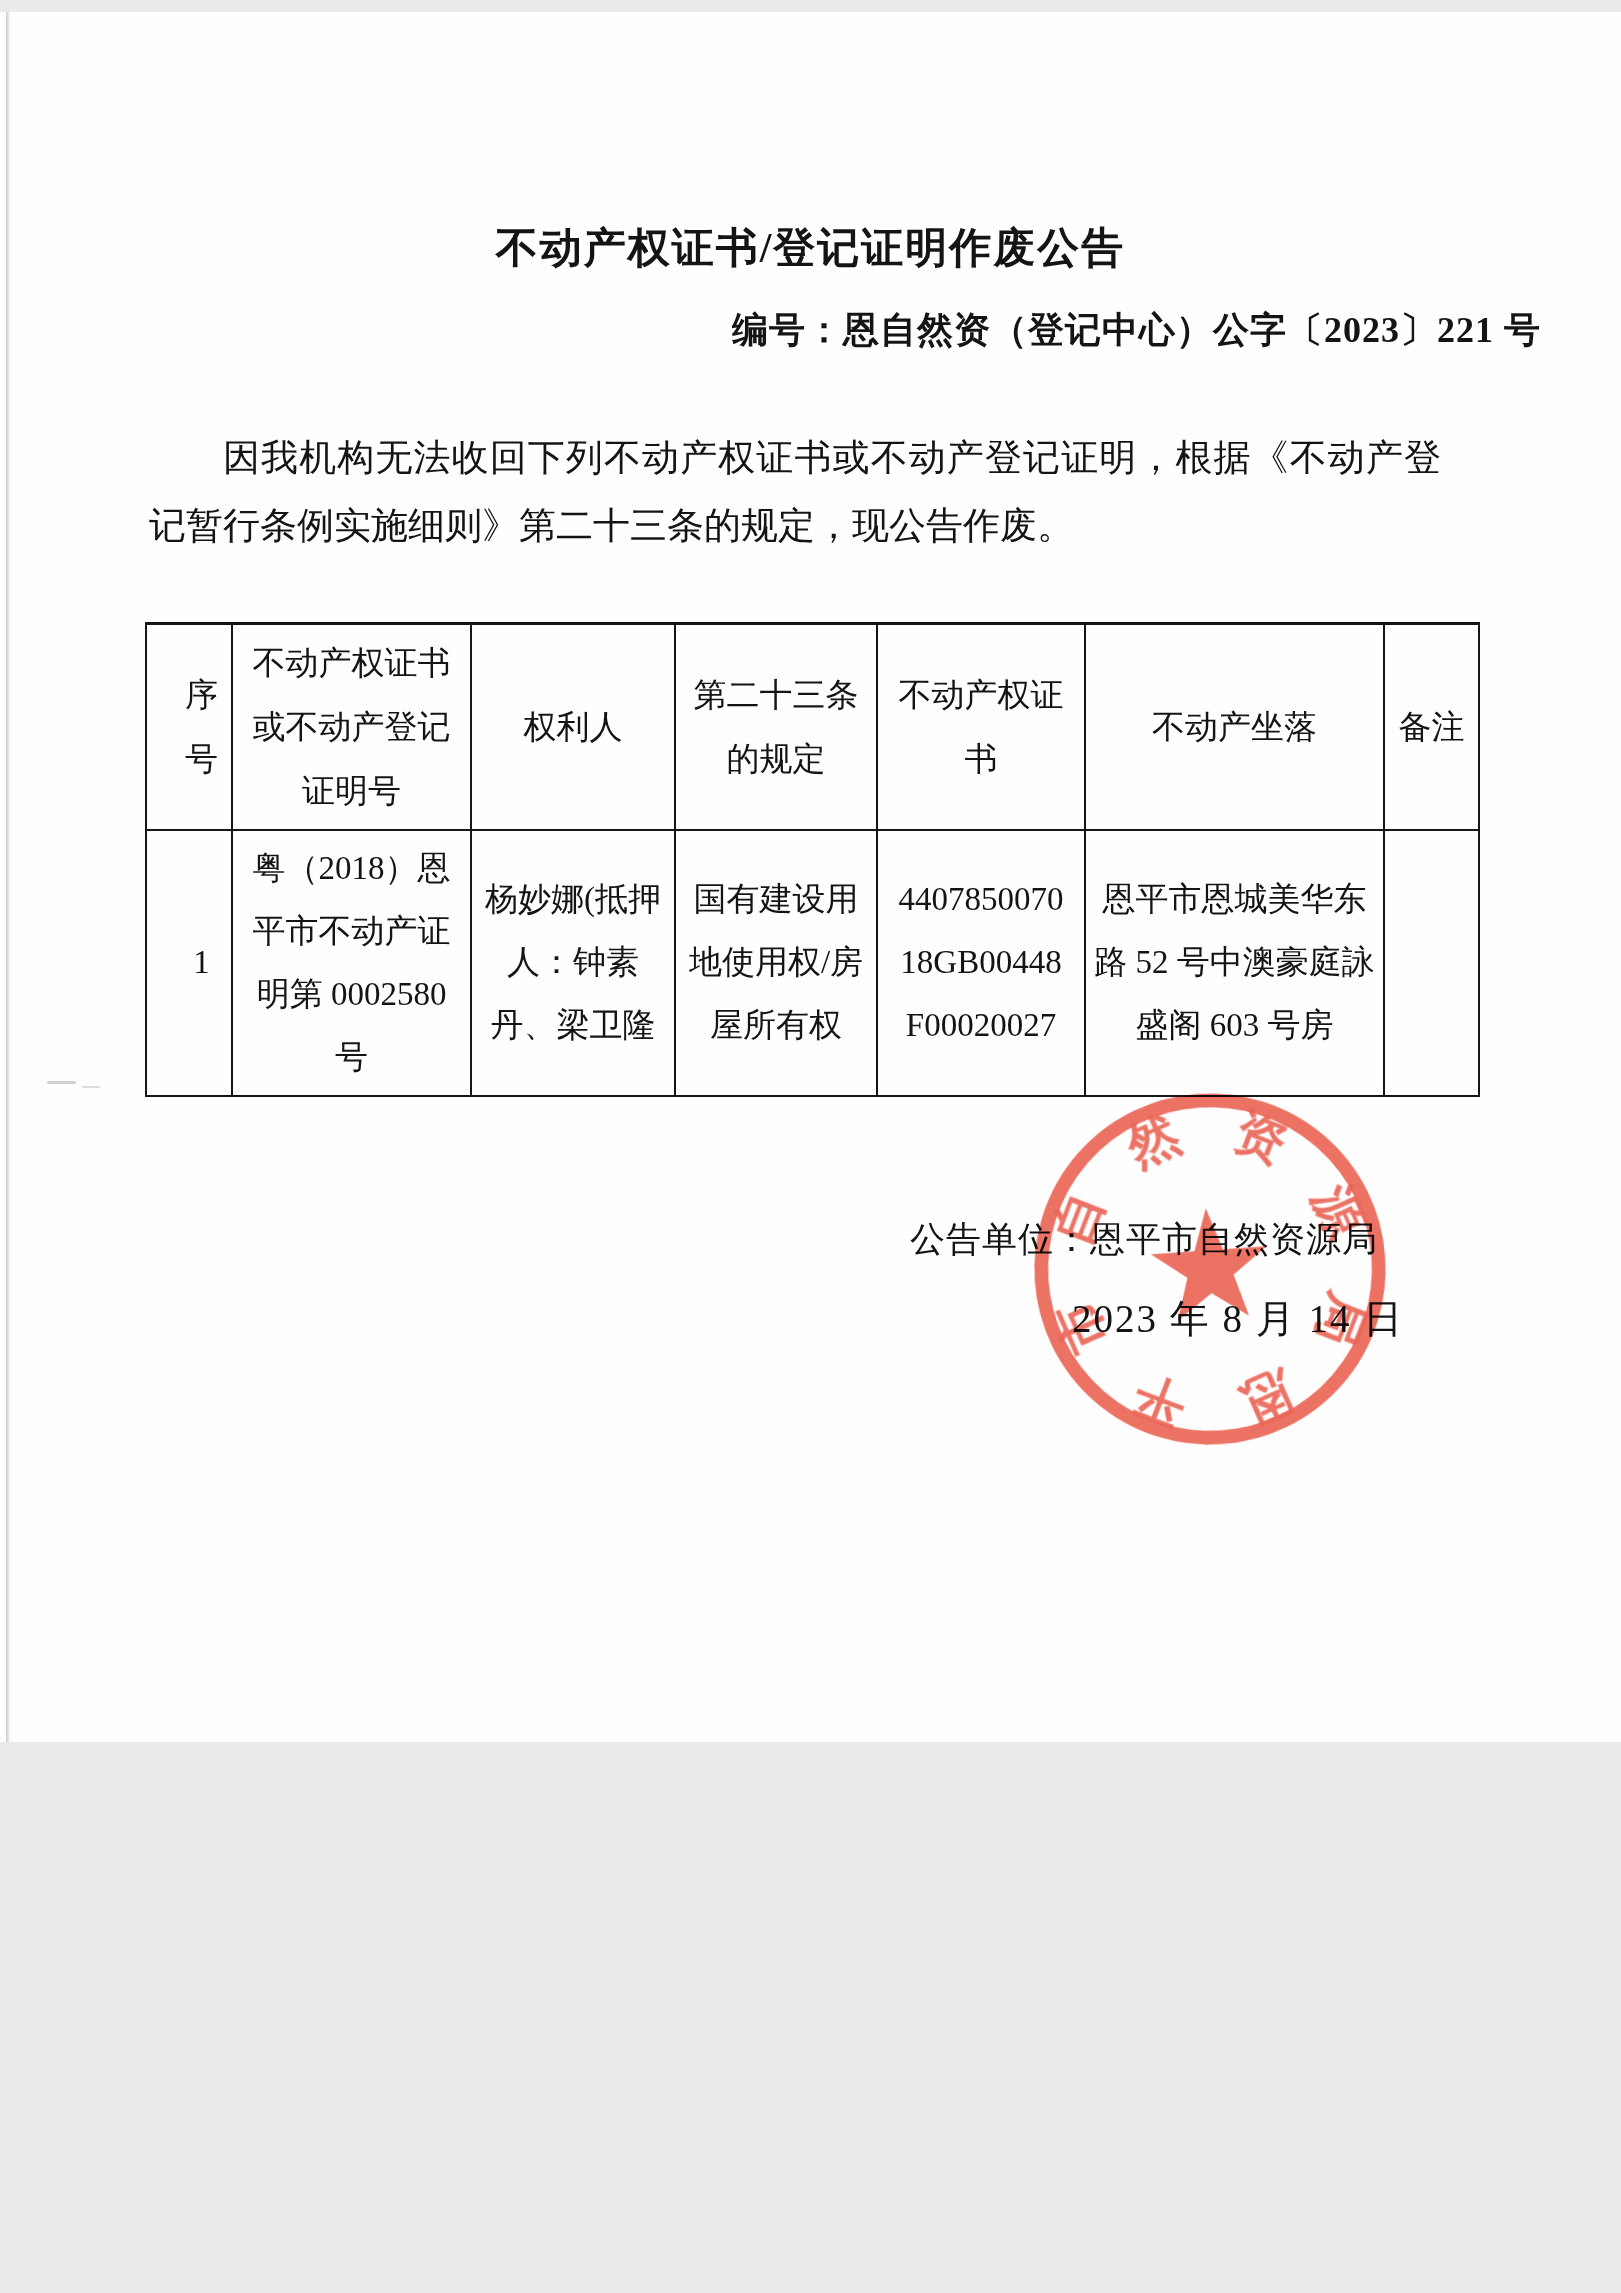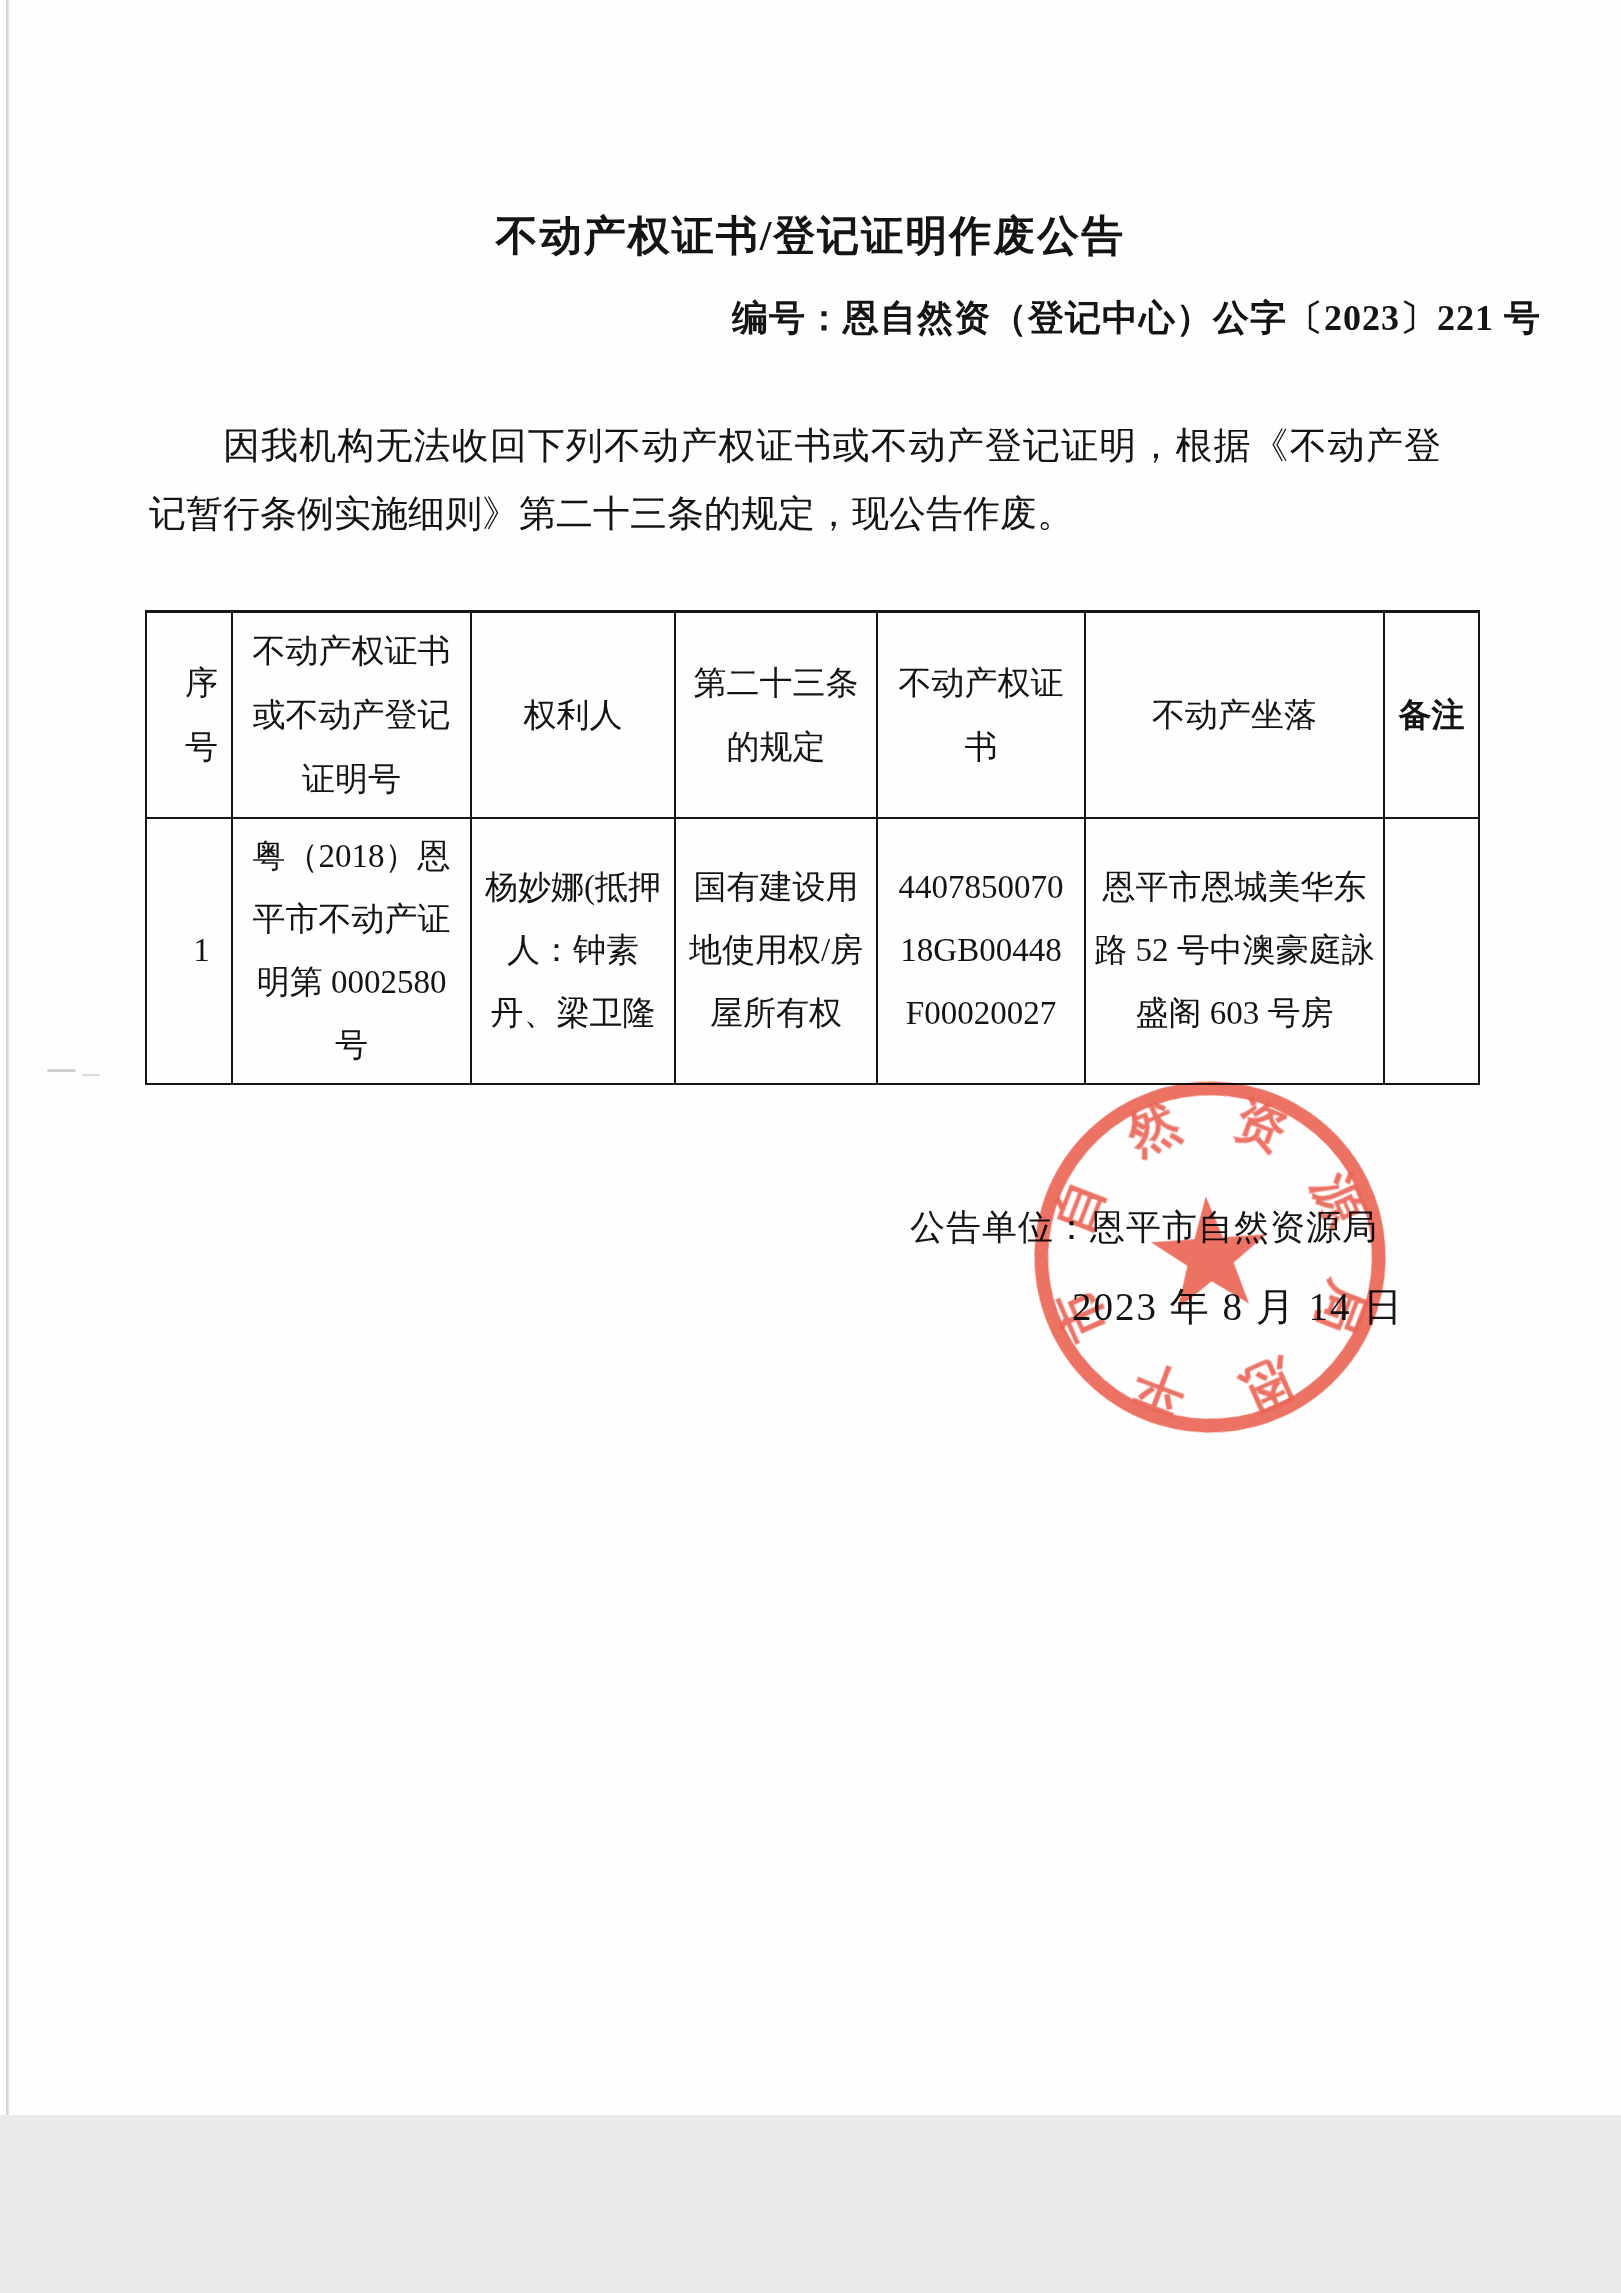--- a/index.html
+++ b/index.html
@@ -1,19 +1,19 @@
 <!DOCTYPE html>
 <html><head>
 <meta charset="utf-8">
 <style>
   html,body{margin:0;padding:0;background:#e9eaec;}
   .page{
     position:relative;
-    width:1621px;height:2115px;
-    margin:0 auto;
+    width:1621px;height:1730px;
+    margin:12px auto;
     background:#fefefe;
     overflow:hidden;
     font-family:"Liberation Serif","DejaVu Serif",serif;
     color:#141414;
   }
   .page-edge{
     position:absolute;left:5.9px;top:0;width:3.9px;height:100%;
     background:linear-gradient(90deg,#9aa2aa,#d7dbdf 70%,rgba(255,255,255,0));
     opacity:.55;
   }
@@ -47,21 +47,21 @@
     font-weight:normal;
     text-align:center;
     vertical-align:middle;
     line-height:64px;
     padding:5.9px 7.8px;
     overflow:hidden;
   }
   .notice-table tr:first-child th{border-top:3.9px solid #161616;}
   .notice-table tr:last-child td{border-bottom:2.9px solid #161616;}
   .notice-table th:first-child,.notice-table td:first-child{border-left:2.9px solid #161616;padding-left:33px;}
-  .notice-table th:last-child,.notice-table td:last-child{border-right:2.9px solid #161616;font-weight:bold;}
+  .notice-table th:last-child,.notice-table td:last-child{border-right:2.9px solid #161616;}
   .notice-table thead tr{height:189px;}
   .notice-table tbody tr{height:262px;}
   .notice-table tbody td{line-height:63px;}
   .cell-holder{text-align:left;padding:5.9px 3.9px;}
   .footer-unit{
     position:absolute;left:910px;top:1204px;
     font-size:35px;letter-spacing:1px;
     z-index:2;
   }
   .footer-date{

